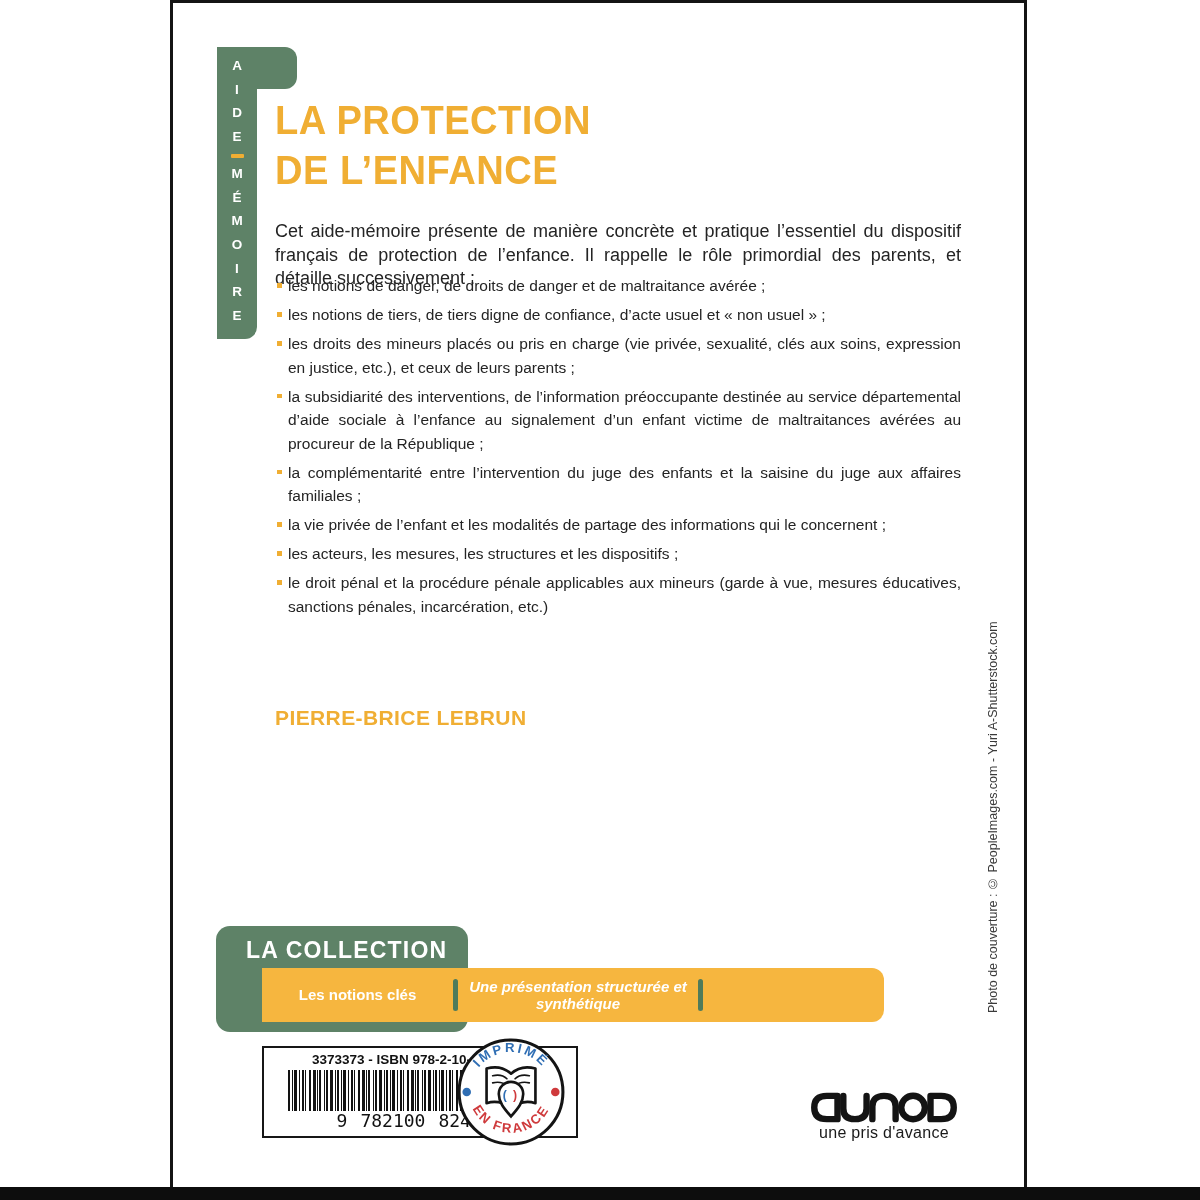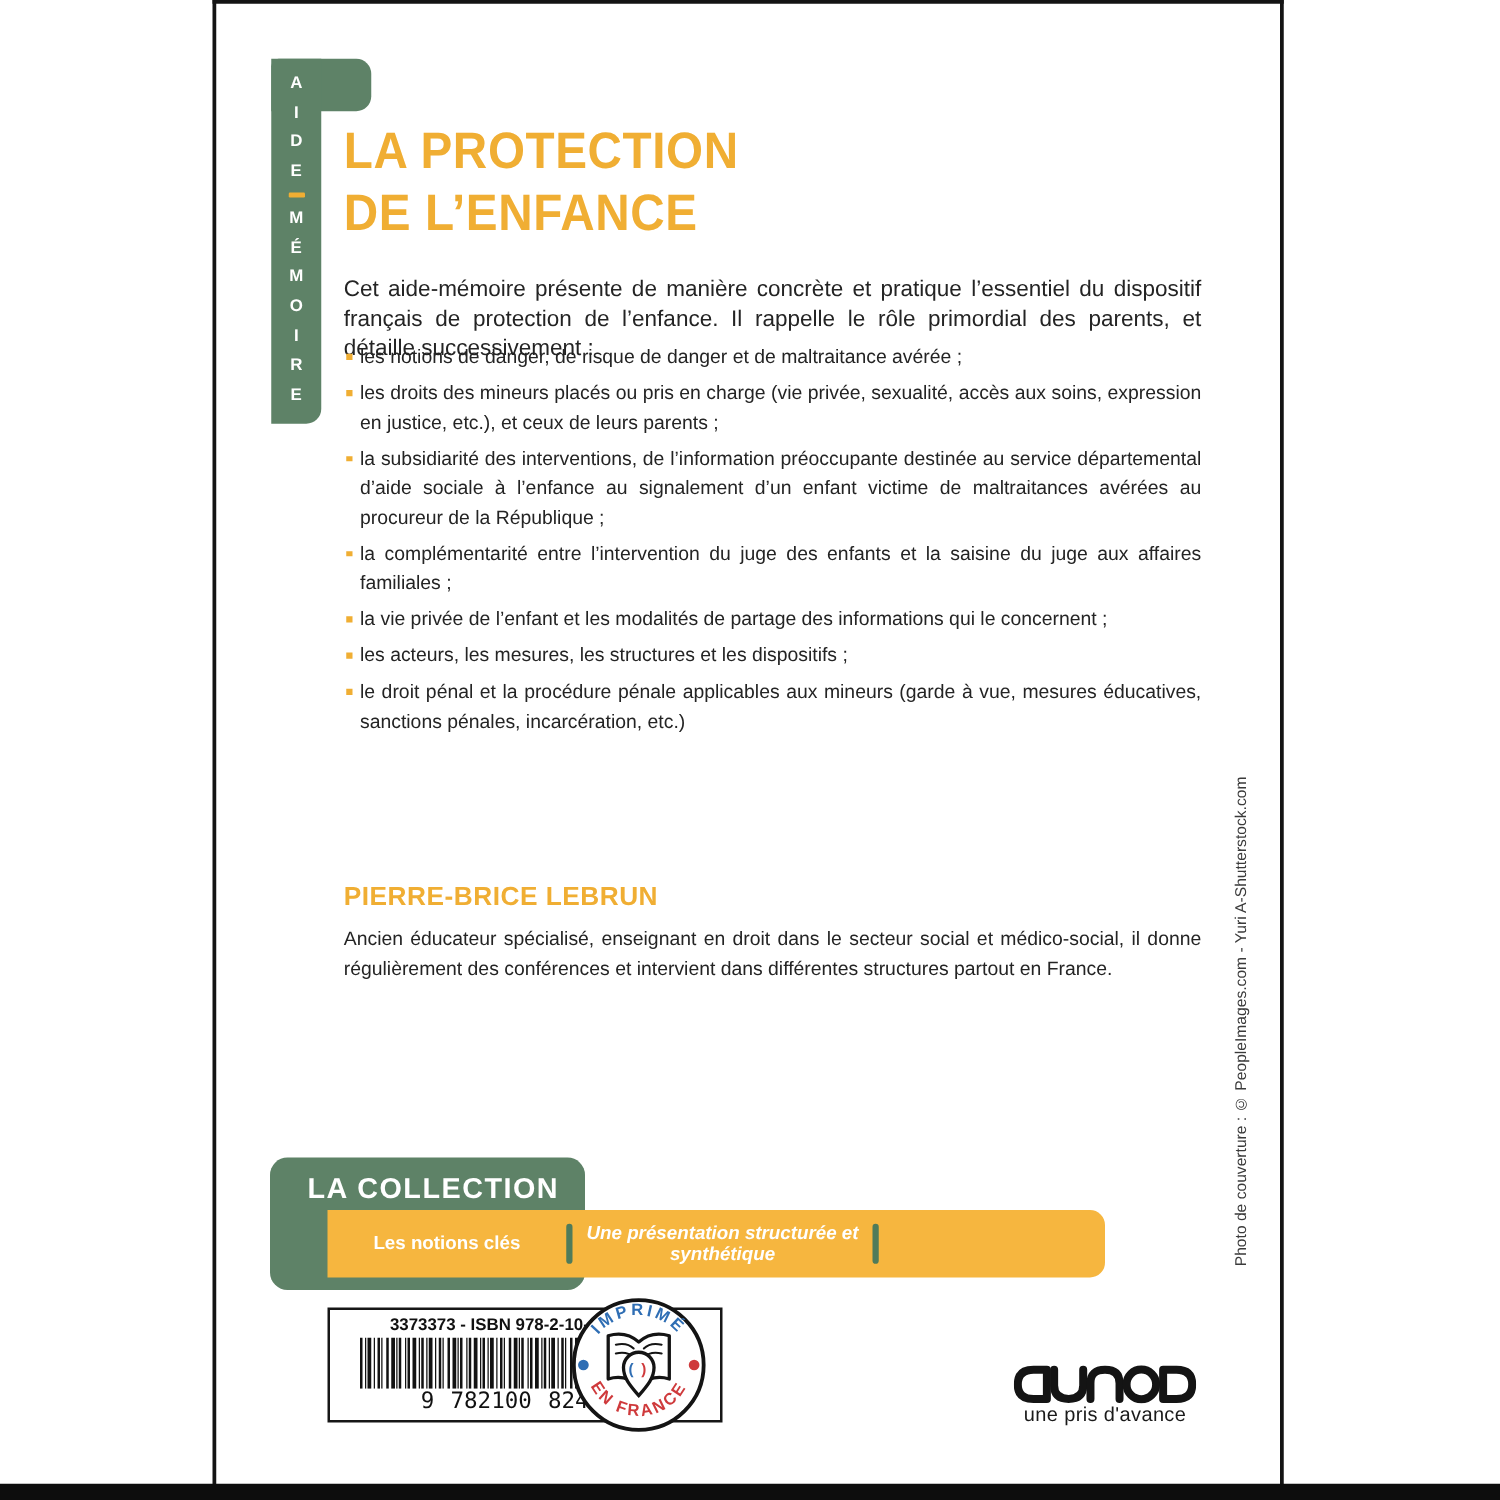--- a/index.html
+++ b/index.html
@@ -104,31 +104,31 @@
       <span class="tl">R</span>
       <span class="tl">E</span>
     </div>
 
   <div class="abs title-line" id="title1">LA PROTECTION</div>
   <div class="abs title-line" id="title2">DE L’ENFANCE</div>
 
   <p class="abs" id="intro">Cet aide-mémoire présente de manière concrète et pratique l’essentiel du dispositif français de protection de l’enfance. Il rappelle le rôle primordial des parents, et détaille successivement :</p>
 
   <ul class="abs" id="bullets">
-      <li>les notions de danger, de risque de danger et de maltraitance avérée ;</li>
-      <li>les droits des mineurs placés ou pris en charge (vie privée, sexualité, accès aux soins, expression en justice, etc.), et ceux de leurs parents ;</li>
+      <li>les notions de danger, de droits de danger et de maltraitance avérée ;</li>
+      <li>les notions de tiers, de tiers digne de confiance, d’acte usuel et « non usuel » ;</li>
+      <li>les droits des mineurs placés ou pris en charge (vie privée, sexualité, clés aux soins, expression en justice, etc.), et ceux de leurs parents ;</li>
       <li>la subsidiarité des interventions, de l’information préoccupante destinée au service départemental d’aide sociale à l’enfance au signalement d’un enfant victime de maltraitances avérées au procureur de la République ;</li>
       <li>la complémentarité entre l’intervention du juge des enfants et la saisine du juge aux affaires familiales ;</li>
       <li>la vie privée de l’enfant et les modalités de partage des informations qui le concernent ;</li>
       <li>les acteurs, les mesures, les structures et les dispositifs ;</li>
       <li>le droit pénal et la procédure pénale applicables aux mineurs (garde à vue, mesures éducatives, sanctions pénales, incarcération, etc.)</li>
     </ul>
 
   <h2 class="abs" id="author-name">PIERRE-BRICE LEBRUN</h2>
-  <p class="abs" id="author-bio">Ancien éducateur spécialisé, enseignant en droit dans le secteur social et médico-social, il donne régulièrement des conférences et intervient dans différentes structures partout en France.</p>
 
   <div class="abs" id="collection-box">
     <div id="collection-heading">LA COLLECTION</div>
   </div>
   <div class="abs" id="collection-bar">
       <div class="cell c0">Les notions clés</div>
       <div class="sep"></div>
       <div class="cell c1">Une présentation structurée et synthétique</div>
       <div class="sep"></div>
     </div>

